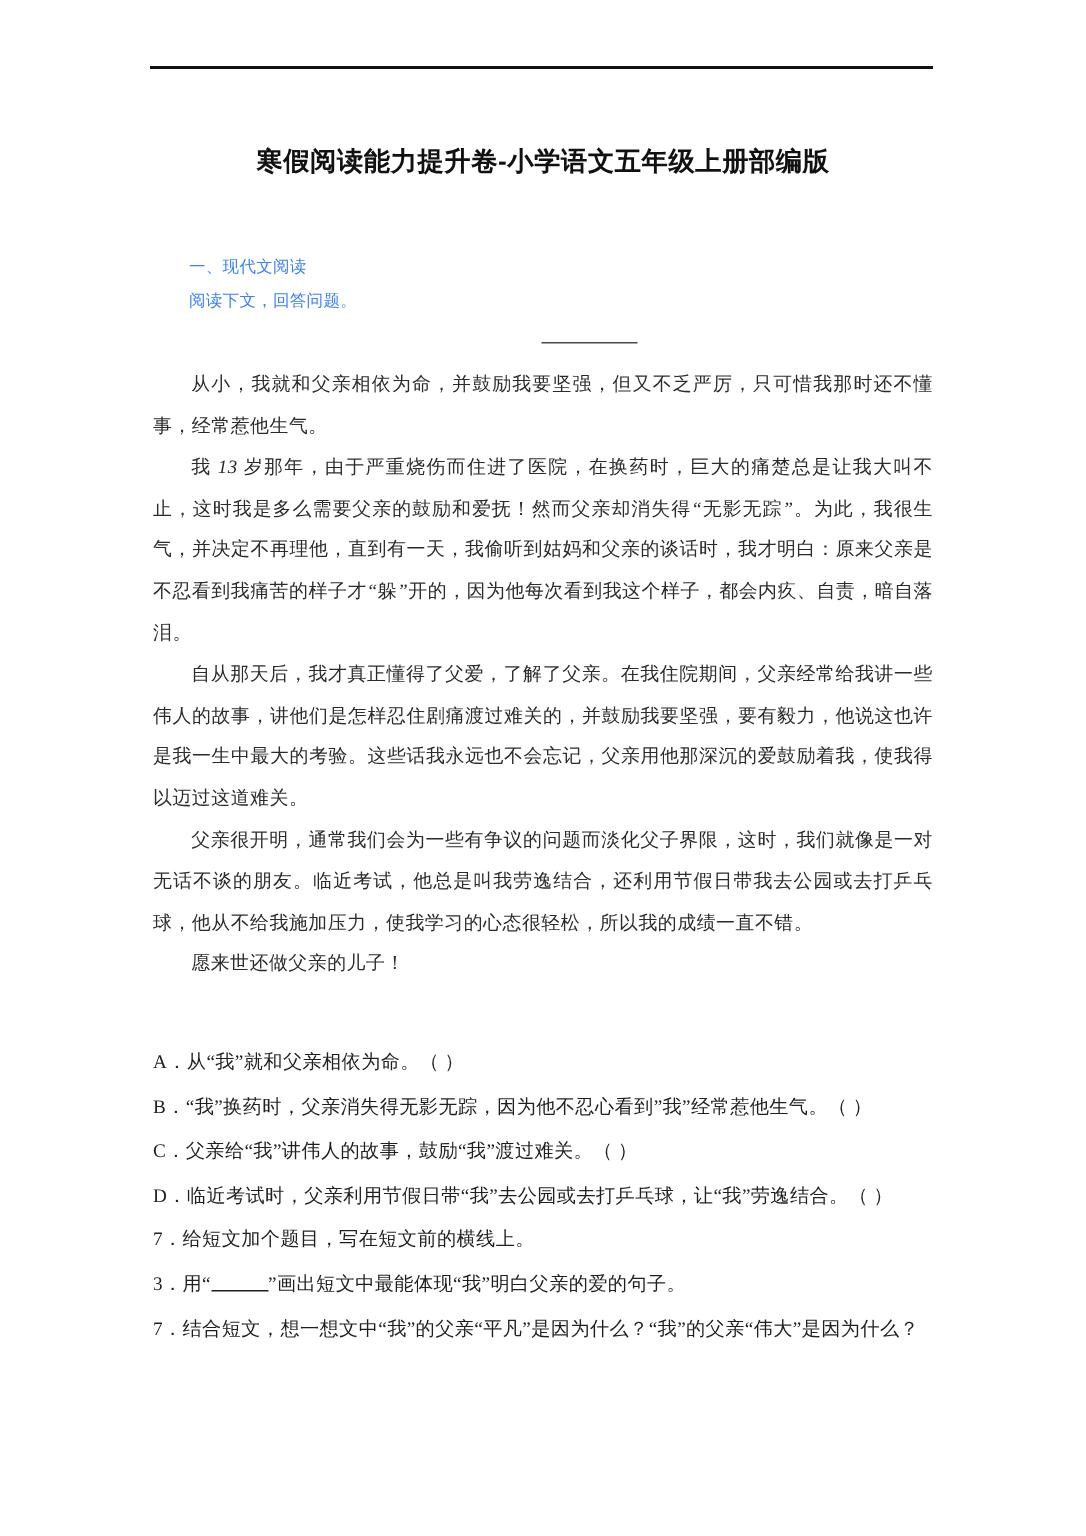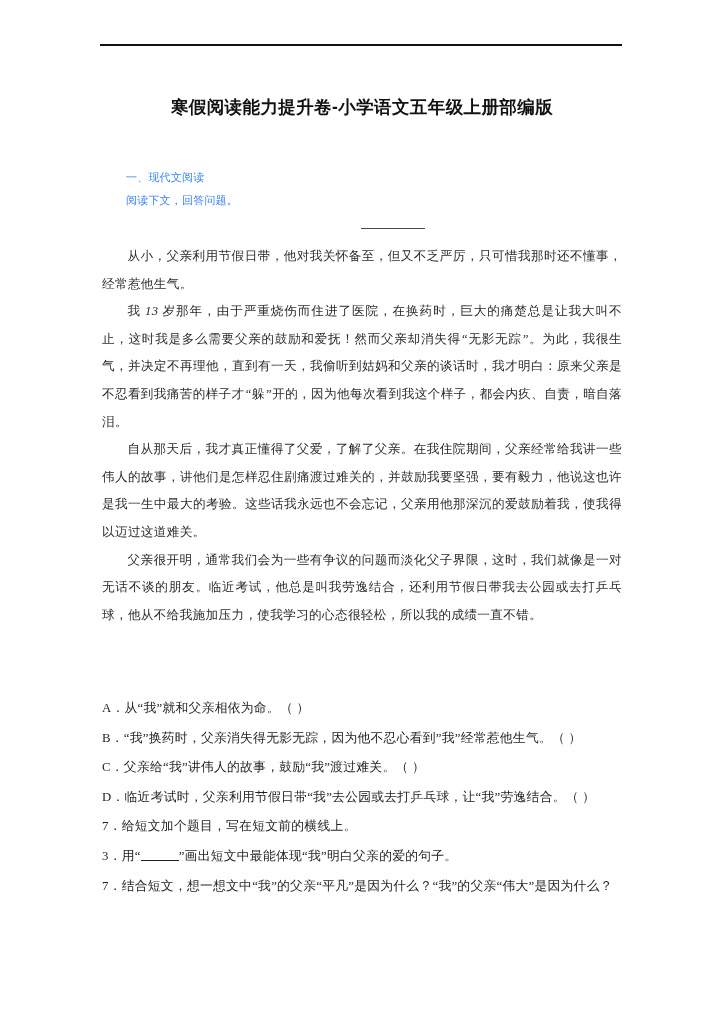--- a/index.html
+++ b/index.html
@@ -128,24 +128,25 @@
 
   <div class="doc-title">寒假阅读能力提升卷-小学语文五年级上册部编版</div>
 
   <div class="sec-head sec-head-1">一、现代文阅读</div>
 
   <div class="sec-head sec-head-2">阅读下文，回答问题。</div>
 
   <div class="title-blank"></div>
 
   <div class="passage">
-    <p class="para">从小，父亲利用节假日带，他对我关怀备至，但又不乏严厉，只可惜我那时还不懂事，经常惹他生气。</p>
+    <p class="para">从小，我就和父亲相依为命，并鼓励我要坚强，但又不乏严厉，只可惜我那时还不懂事，经常惹他生气。</p>
     <p class="para">我 13 岁那年，由于严重烧伤而住进了医院，在换药时，巨大的痛楚总是让我大叫不止，这时我是多么需要父亲的鼓励和爱抚！然而父亲却消失得“无影无踪”。为此，我很生气，并决定不再理他，直到有一天，我偷听到姑妈和父亲的谈话时，我才明白：原来父亲是不忍看到我痛苦的样子才“躲”开的，因为他每次看到我这个样子，都会内疚、自责，暗自落泪。</p>
     <p class="para">自从那天后，我才真正懂得了父爱，了解了父亲。在我住院期间，父亲经常给我讲一些伟人的故事，讲他们是怎样忍住剧痛渡过难关的，并鼓励我要坚强，要有毅力，他说这也许是我一生中最大的考验。这些话我永远也不会忘记，父亲用他那深沉的爱鼓励着我，使我得以迈过这道难关。</p>
     <p class="para">父亲很开明，通常我们会为一些有争议的问题而淡化父子界限，这时，我们就像是一对无话不谈的朋友。临近考试，他总是叫我劳逸结合，还利用节假日带我去公园或去打乒乓球，他从不给我施加压力，使我学习的心态很轻松，所以我的成绩一直不错。</p>
+    <p class="para">愿来世还做父亲的儿子！</p>
   </div>
 
   <div class="questions">
     <div class="q-line">A．从“我”就和父亲相依为命。（      ）</div>
     <div class="q-line">B．“我”换药时，父亲消失得无影无踪，因为他不忍心看到”我”经常惹他生气。（      ）</div>
     <div class="q-line">C．父亲给“我”讲伟人的故事，鼓励“我”渡过难关。（      ）</div>
     <div class="q-line">D．临近考试时，父亲利用节假日带“我”去公园或去打乒乓球，让“我”劳逸结合。（      ）</div>
     <div class="q-line">7．给短文加个题目，写在短文前的横线上。</div>
     <div class="q-line">
       <span>3．用“</span><span class="blank-ul"></span><span>”画出短文中最能体现“我”明白父亲的爱的句子。</span>

